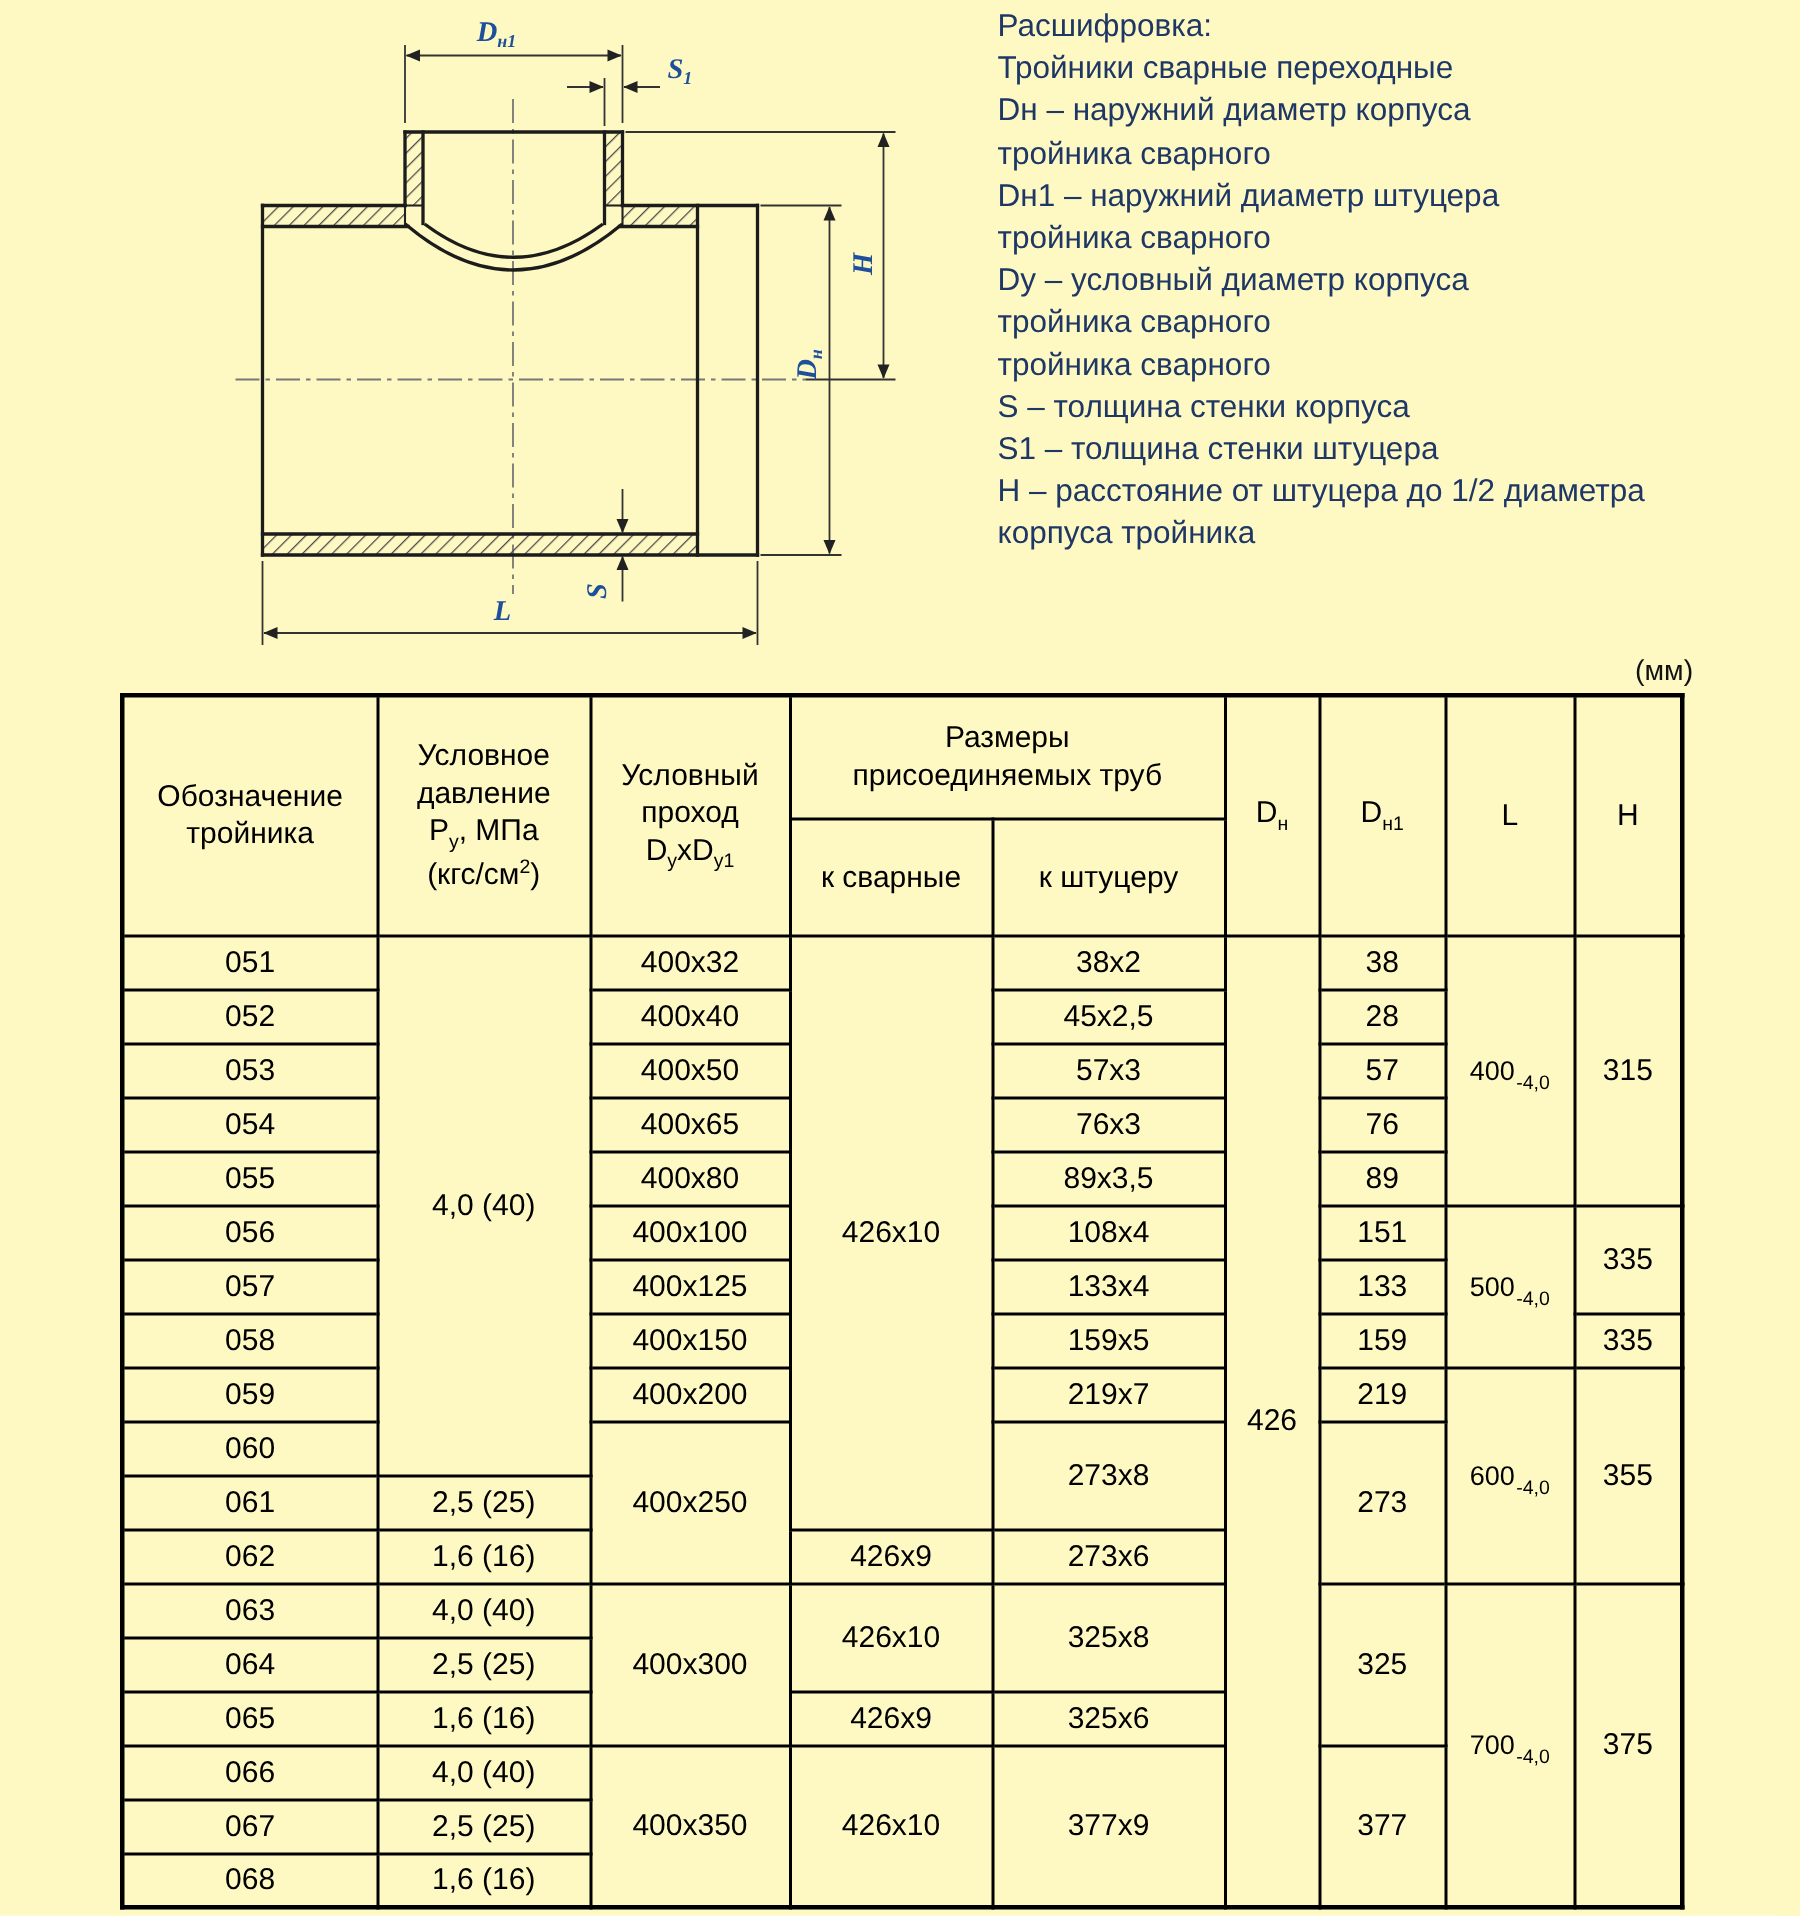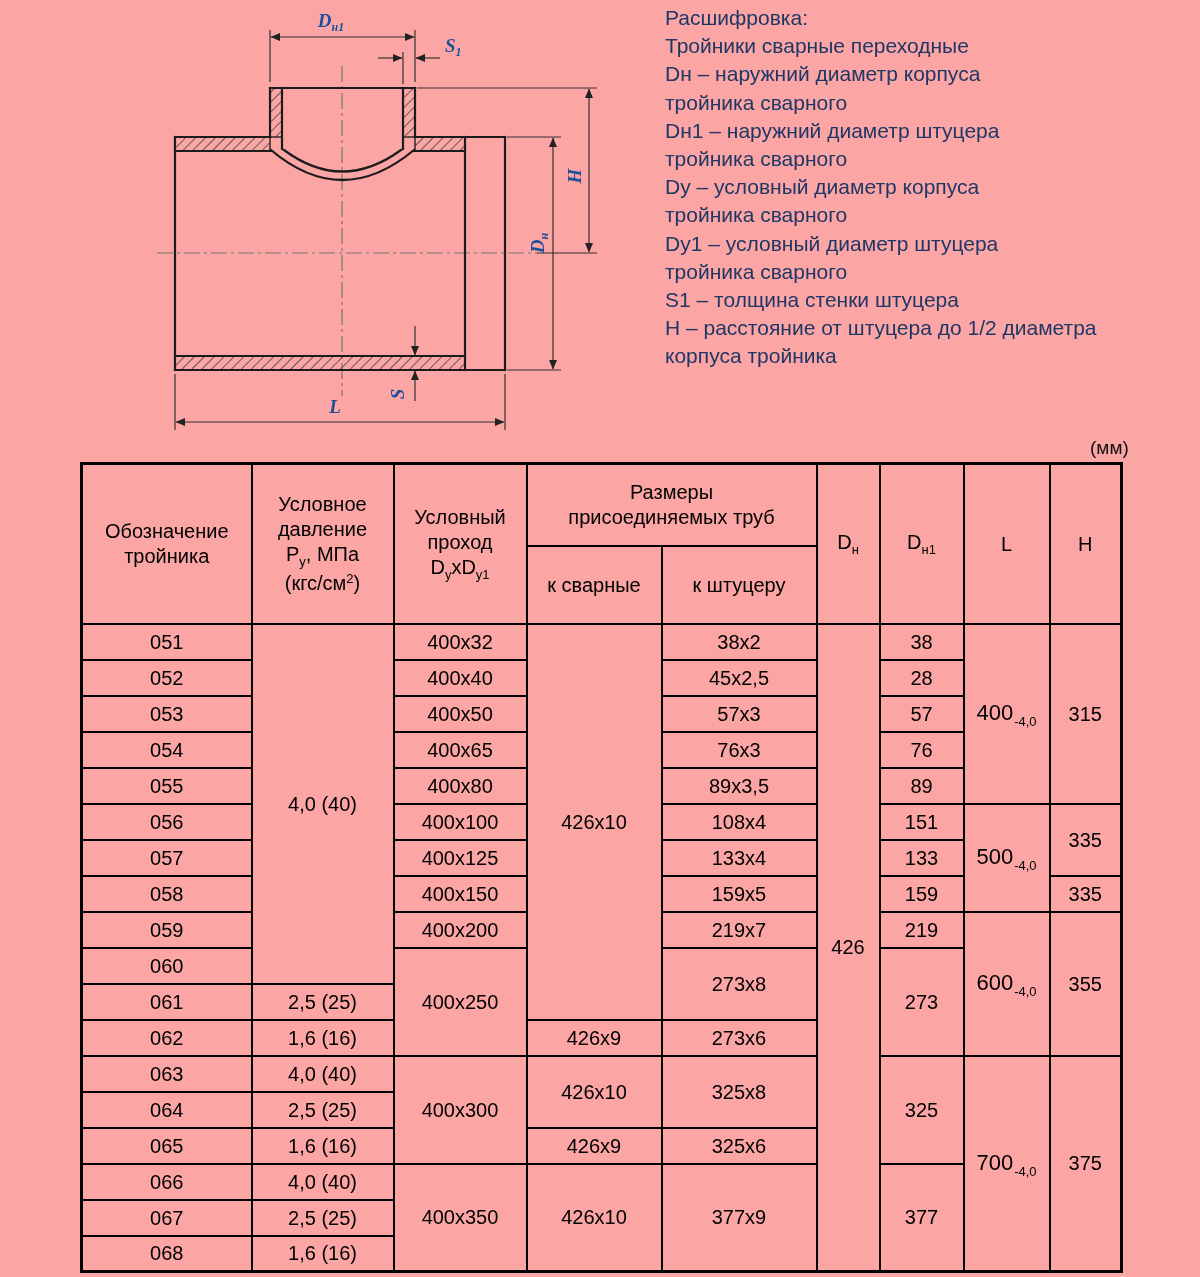--- a/index.html
+++ b/index.html
@@ -1,19 +1,19 @@
 <!DOCTYPE html>
 <html><head>
 <meta charset="utf-8">
 <style>
   * { box-sizing: border-box; }
   body { margin: 0; background: #fff; }
   .page {
     position: relative; width: 1200px; height: 1277px;
-    background: #fca5a5; overflow: hidden;
+    background: #fef9c3; overflow: hidden;
     font-family: "Liberation Sans", sans-serif; color: #000;
   }
   
   .drawing { position: absolute; left: 95px; top: 0; }
   .dim {
     font-family: "Liberation Serif", serif;
     font-style: italic; font-weight: bold;
     font-size: 19px; fill: #1d4f9b;
   }
   .dimsub { font-size: 12px; }
@@ -35,21 +35,21 @@
     font-size: 20px; text-align: center; color: #000;
     border: 3px solid #000;
   }
   .tbl td { border: 2px solid #000; padding: 0 3px; vertical-align: middle; line-height: 1.2; }
   .tbl thead tr.h1 { height: 82px; }
   .tbl thead tr.h2 { height: 78px; }
   .tbl tbody tr { height: 36px; }
   .hd div { margin: 1px 0; }
   .sb { font-size: 13px; vertical-align: -5px; }
   .sp { font-size: 13px; vertical-align: 7px; }
-  .lb { font-size: 22px; }
+  .lb { font-size: 18px; }
   .lt { font-size: 13px; position: relative; top: 6px; margin-left: 1px; margin-top: 40px; }
 </style>
 </head>
 <body>
 
 <div class="page">
 
   <svg class="drawing" width="560" height="450" viewBox="0 0 560 450">
     <defs>
       <pattern id="hatch" patternUnits="userSpaceOnUse" width="7" height="7" patternTransform="rotate(45)">
@@ -140,22 +140,22 @@
 
   <div class="legend">
     <div class="legend-line">Расшифровка:</div>
     <div class="legend-line">Тройники сварные переходные</div>
     <div class="legend-line">Dн – наружний диаметр корпуса</div>
     <div class="legend-line">тройника сварного</div>
     <div class="legend-line">Dн1 – наружний диаметр штуцера</div>
     <div class="legend-line">тройника сварного</div>
     <div class="legend-line">Dу – условный диаметр корпуса</div>
     <div class="legend-line">тройника сварного</div>
-    <div class="legend-line">Dу1 – условный диаметр штуцера</div>
     <div class="legend-line">тройника сварного</div>
+    <div class="legend-line">S – толщина стенки корпуса</div>
     <div class="legend-line">S1 – толщина стенки штуцера</div>
     <div class="legend-line">H – расстояние от штуцера до 1/2 диаметра</div>
     <div class="legend-line">корпуса тройника</div>
   </div>
 
   <div class="mm-label">(мм)</div>
 
   <table class="tbl">
     <colgroup>
       <col style="width:170px">

